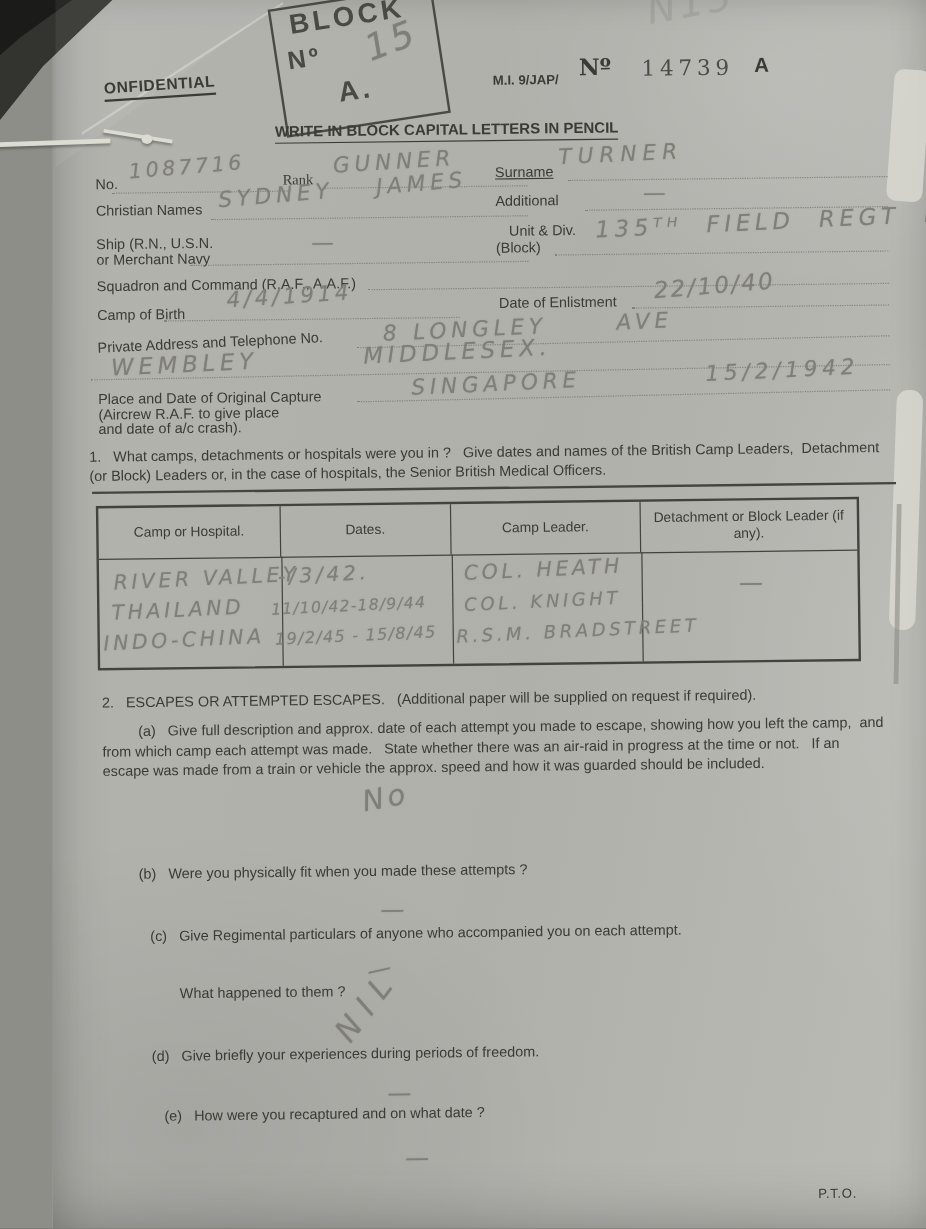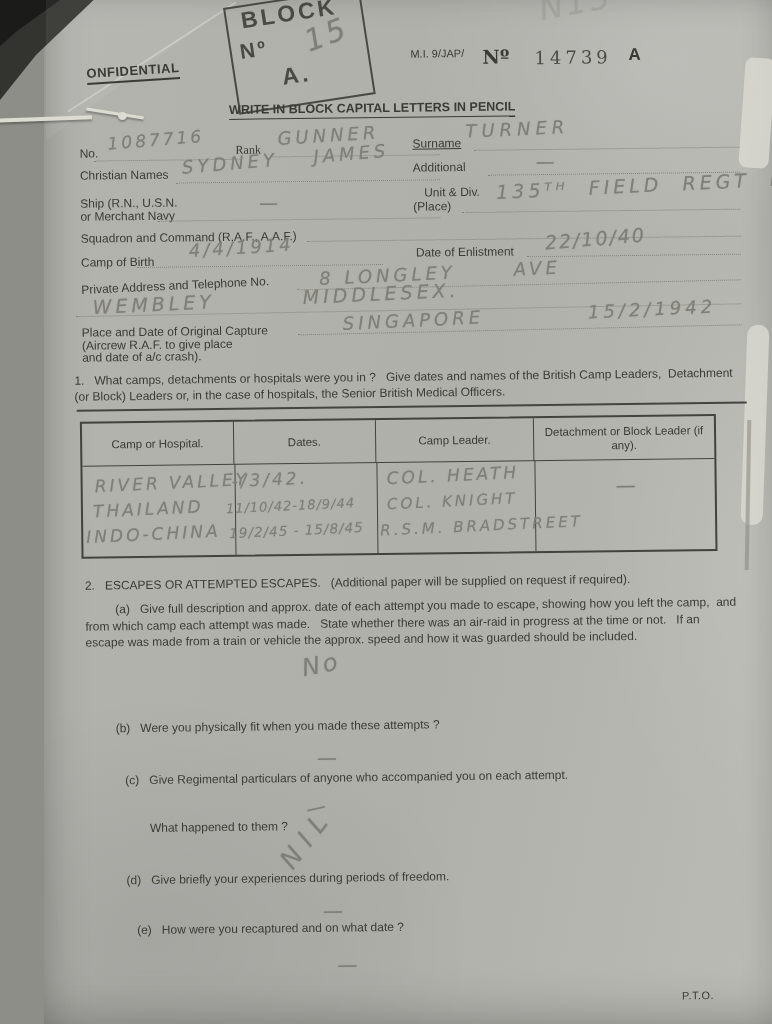--- a/index.html
+++ b/index.html
@@ -76,21 +76,21 @@
 
     <div id="stamp">
       <span class="s" style="left:14px;top:0px;font-size:23px;">BLOCK</span>
       <span class="s" style="left:8px;top:32px;font-size:21px;">Nº</span>
       <span class="s" style="left:46px;top:62px;font-size:23px;">A.</span>
       <span class="hw" style="left:74px;top:22px;font-size:30px;transform:rotate(-12deg);">15</span>
     </div>
 
     <div class="hw" style="left:545px;top:-14px;font-size:32px;opacity:.28;transform:rotate(-10deg);">N15</div>
 
-    <div class="ink" style="left:416px;top:48px;font-size:11px;">M.I. 9/JAP/</div>
+    <div class="ink" style="left:416px;top:62px;font-size:11px;font-weight:bold;">M.I. 9/JAP/</div>
     <div class="ink serif b" style="left:488px;top:47px;font-size:19px;">Nº</div>
     <div class="ink serif" style="left:540px;top:49px;font-size:18px;letter-spacing:4px;color:#4c4c46;">14739</div>
     <div class="ink b" style="left:634px;top:48px;font-size:17px;">A</div>
 
     <div class="ink b" style="left:234px;top:101px;font-size:12.5px;border-bottom:1.6px solid #3b3b36;padding-bottom:2px;">WRITE IN BLOCK CAPITAL LETTERS IN PENCIL</div>
 
     <div class="ink" style="left:84px;top:143px;">No.</div>
     <div class="dots" style="left:98px;top:157px;width:148px;"></div>
     <div class="hw" style="left:112px;top:127px;font-size:17px;transform:rotate(-4deg);">1087716</div>
     <div class="ink" style="left:240px;top:141px;font-family:Liberation Serif, serif;">Rank</div>
@@ -105,21 +105,21 @@
     <div class="hw" style="left:186px;top:147px;font-size:18px;letter-spacing:4px;word-spacing:26px;transform:rotate(-4deg);">SYDNEY JAMES</div>
     <div class="ink" style="left:417px;top:161px;">Additional</div>
     <div class="dots" style="left:492px;top:176px;width:252px;"></div>
     <div class="hw" style="left:540px;top:152px;font-size:19px;">—</div>
 
     <div class="ink" style="left:84px;top:193px;">Ship (R.N., U.S.N.</div>
     <div class="ink" style="left:84px;top:206px;">or Merchant Navy</div>
     <div class="dots" style="left:162px;top:218px;width:282px;"></div>
     <div class="hw" style="left:263px;top:190px;font-size:19px;">—</div>
     <div class="ink" style="left:428px;top:186px;">Unit &amp; Div.</div>
-    <div class="ink" style="left:417px;top:200px;">(Place)</div>
+    <div class="ink" style="left:417px;top:200px;">(Block)</div>
     <div class="dots" style="left:466px;top:213px;width:278px;"></div>
     <div class="hw" style="left:500px;top:177px;font-size:19px;letter-spacing:4px;word-spacing:10px;transform:rotate(-2deg);">135ᵀᴴ FIELD REGT RA</div>
 
     <div class="ink" style="left:84px;top:228px;">Squadron and Command (R.A.F., A.A.F.)</div>
     <div class="dots" style="left:310px;top:240px;width:434px;"></div>
 
     <div class="ink" style="left:84px;top:252px;">Camp of Birth</div>
     <div class="dots" style="left:140px;top:264px;width:246px;"></div>
     <div class="hw" style="left:192px;top:235px;font-size:18px;letter-spacing:3px;transform:rotate(-3deg);">4/4/1914</div>
     <div class="ink" style="left:419px;top:246px;">Date of Enlistment</div>

